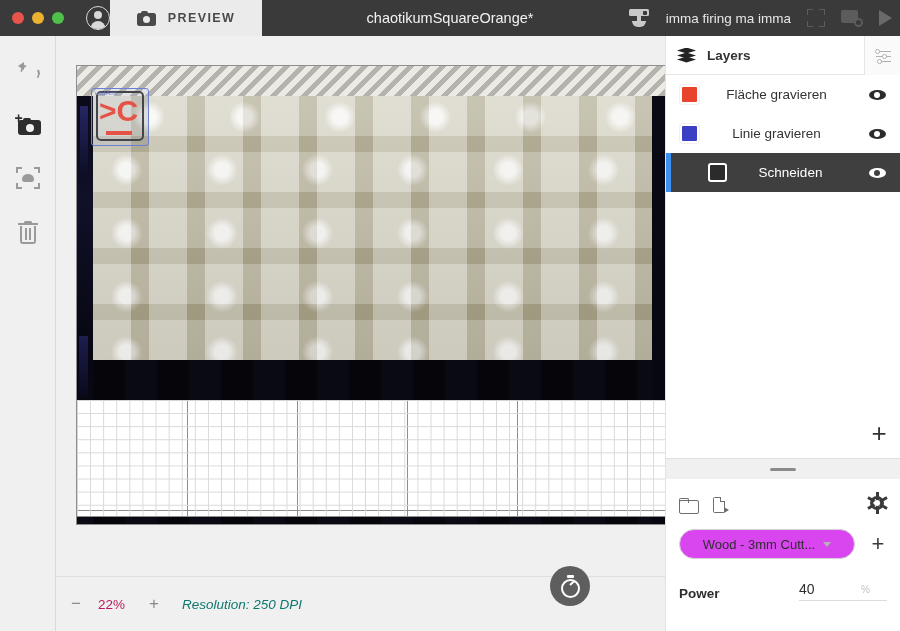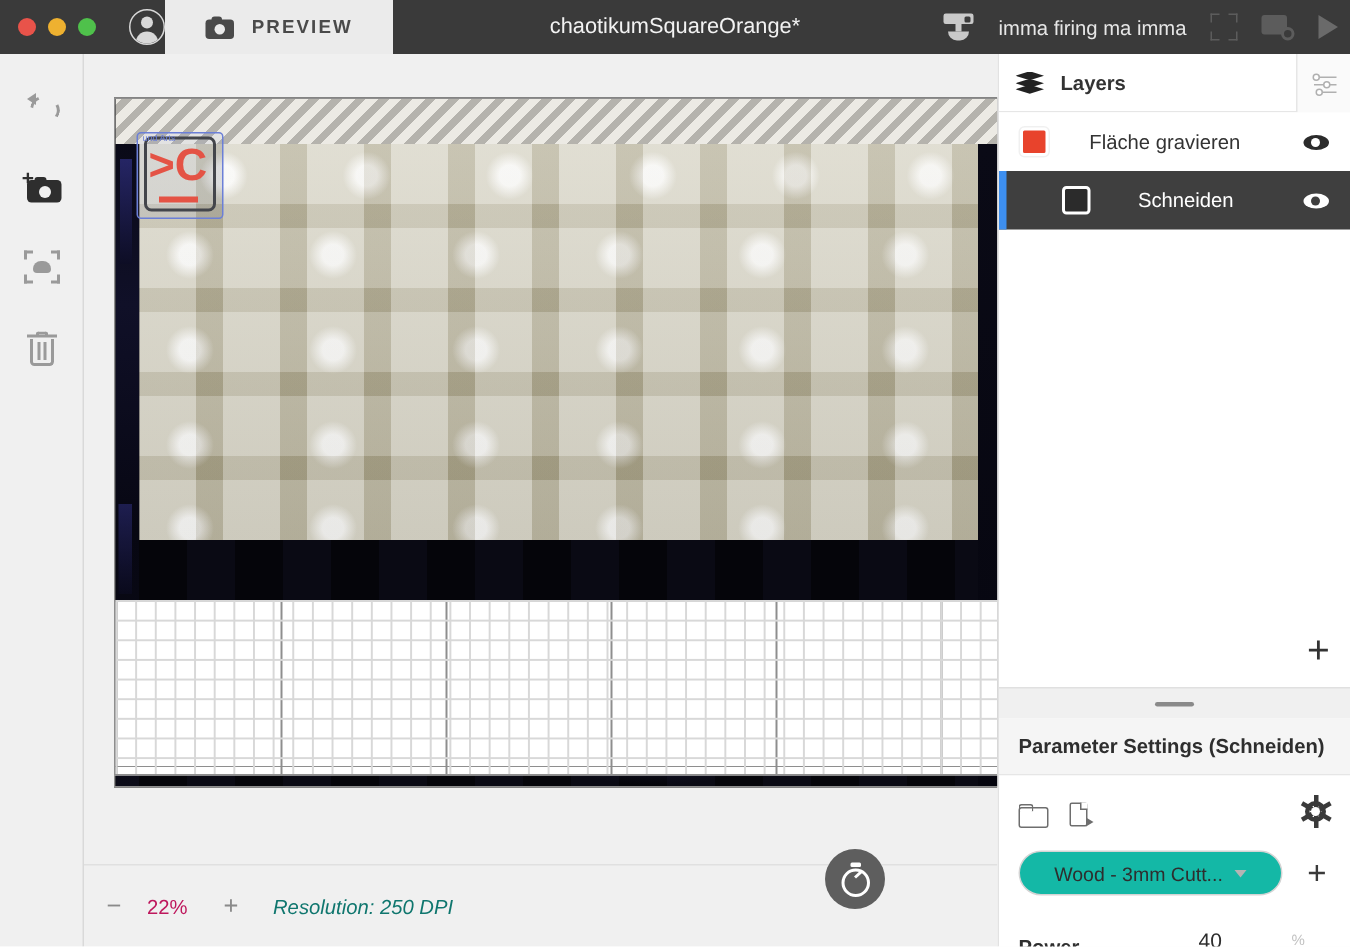--- a/index.html
+++ b/index.html
@@ -426,21 +426,21 @@
   .gear-ico .t2 { transform: rotate(60deg); }
   .gear-ico .t3 { transform: rotate(120deg); }
   .gear-ico .hole {
     position: absolute; left: 7px; top: 7px; width: 6px; height: 6px;
     background: #fff; border-radius: 50%; z-index: 2;
   }
   .select-row { display: flex; align-items: center; gap: 14px; margin-top: 12px; }
   .material-select {
     flex: 1; height: 30px; border: 1px solid #d4d4d4; border-radius: 15px;
     display: flex; align-items: center; justify-content: center; gap: 8px;
-    font-size: 13px; color: #2e2e2e; background: #14b8a6;
+    font-size: 13px; color: #2e2e2e; background: #d946ef;
   }
   .chev {
     width: 0; height: 0; border-left: 4.5px solid transparent; border-right: 4.5px solid transparent;
     border-top: 5px solid #b4b4b4;
   }
   .add-preset { font-size: 22px; color: #3a3a3a; line-height: 1; width: 18px; text-align: center; }
   .param-row {
     display: flex; align-items: flex-end; margin-top: 22px; padding-bottom: 6px;
   }
   .param-label { font-size: 13.5px; font-weight: bold; color: #2e2e2e; width: 120px; }
@@ -585,40 +585,44 @@
     <div class="layers-body">
 
       <div class="layer-row">
         <span class="swatch" style="background:#e8432c"></span>
         <span class="layer-name">Fläche gravieren</span>
         <span class="eye">
             <span class="shape"></span>
           </span>
       </div>
 
+      <div class="layer-row">
+        <span class="swatch" style="background:#3b3fc4"></span>
+        <span class="layer-name">Linie gravieren</span>
+        <span class="eye">
+            <span class="shape"></span>
+          </span>
+      </div>
 
       <div class="layer-row selected">
         <span class="accent"></span>
         <span class="swatch" style="background:#2b2b2b"></span>
         <span class="layer-name">Schneiden</span>
         <span class="eye">
             <span class="shape"></span>
           </span>
       </div>
 
       <span class="add-layer">+</span>
     </div>
 
     <div class="panel-divider">
       <span class="grip"></span>
     </div>
 
-    <div class="params-header">
-      <span class="params-title">Parameter Settings (Schneiden)</span>
-    </div>
 
     <div class="params-body">
       <div class="param-icon-row">
         <span class="folder-ico"></span>
         <span class="export-ico">
           <span class="pg"></span>
             <span class="corner"></span>
             <span class="arr"></span>
         </span>
         <span class="gear-ico">

